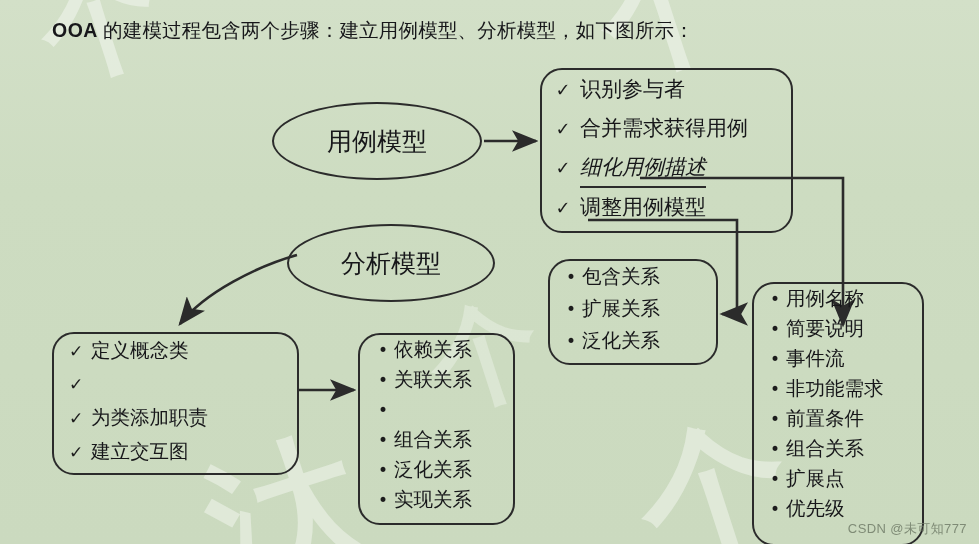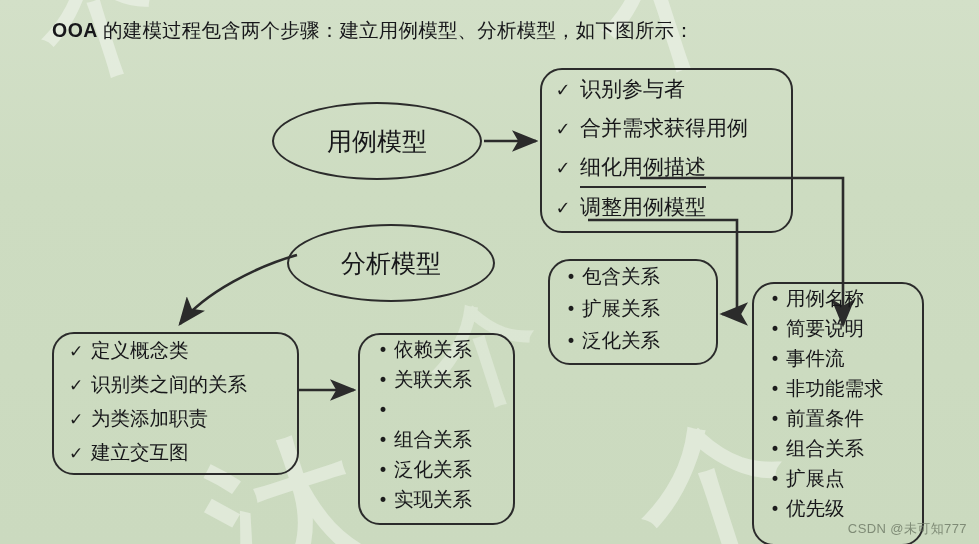--- a/index.html
+++ b/index.html
@@ -96,21 +96,21 @@
     text-align: center;
     color: #1d1d1d;
     font-family: "DejaVu Sans", sans-serif;
   }
 
   
   #box-usecase-steps { left: 540px; top: 16px;  width: 253px; height: 165px; }
   #box-usecase-steps li { font-size: 21px; line-height: 38px; }
   #box-usecase-steps .mk { width: 26px; font-size: 18px; margin-left: 8px; }
   #box-usecase-steps .tx { margin-left: 4px; }
-  #box-usecase-steps li.u .tx { border-bottom: 2px solid #2b2b2b; padding-bottom: 0px; }
+  #box-usecase-steps li.u .tx { border-bottom: 2px solid #2b2b2b; padding-bottom: 0px; font-style: italic; }
 
   
   #box-analysis-steps { left: 52px; top: 280px; width: 247px; height: 143px; }
   #box-analysis-steps li { font-size: 19.5px; line-height: 33px; }
   #box-analysis-steps .mk { width: 24px; font-size: 17px; margin-left: 10px; }
   #box-analysis-steps .tx { margin-left: 3px; }
 
   
   #box-class-relations { left: 358px; top: 281px; width: 157px; height: 192px; }
   #box-class-relations li { font-size: 19.5px; line-height: 30px; }
@@ -275,21 +275,20 @@
     </div>
 
     <div class="box" id="box-analysis-steps">
       <ul>
         <li>
           <span class="mk">✓</span>
           <span class="tx">定义概念类</span>
         </li>
         <li>
           <span class="mk">✓</span>
-          <span class="tx">识别类之间的关系</span>
         </li>
         <li>
           <span class="mk">✓</span>
           <span class="tx">为类添加职责</span>
         </li>
         <li>
           <span class="mk">✓</span>
           <span class="tx">建立交互图</span>
         </li>
       </ul>

